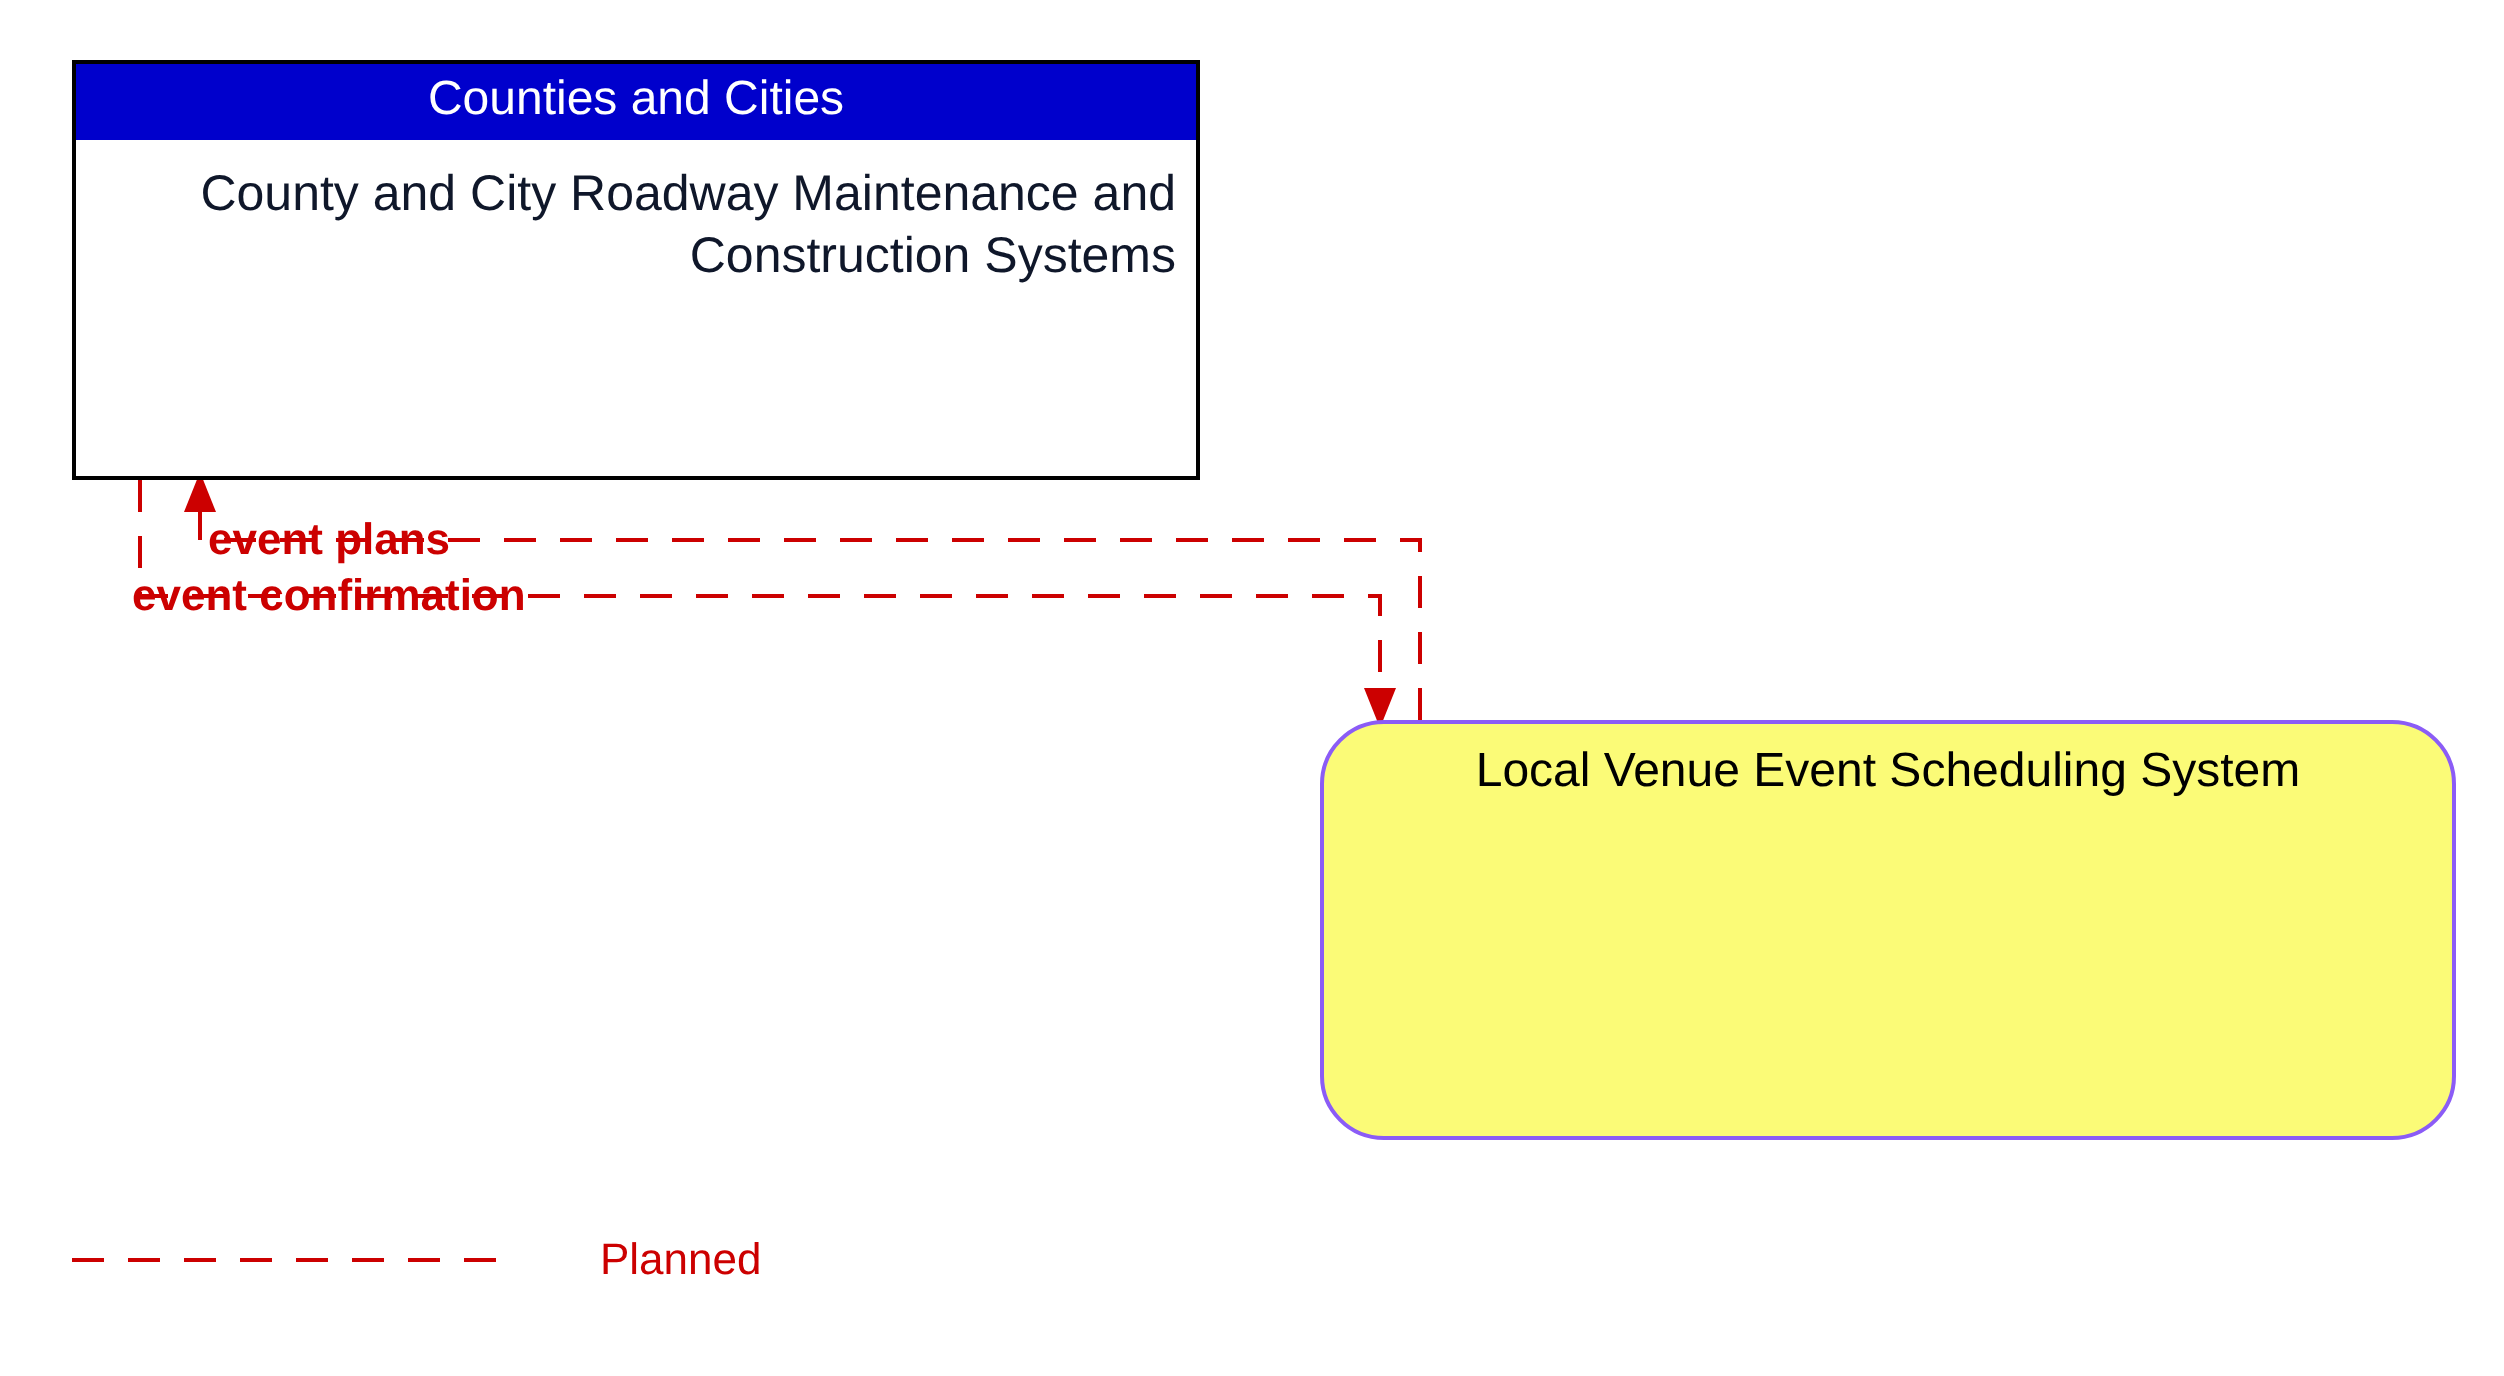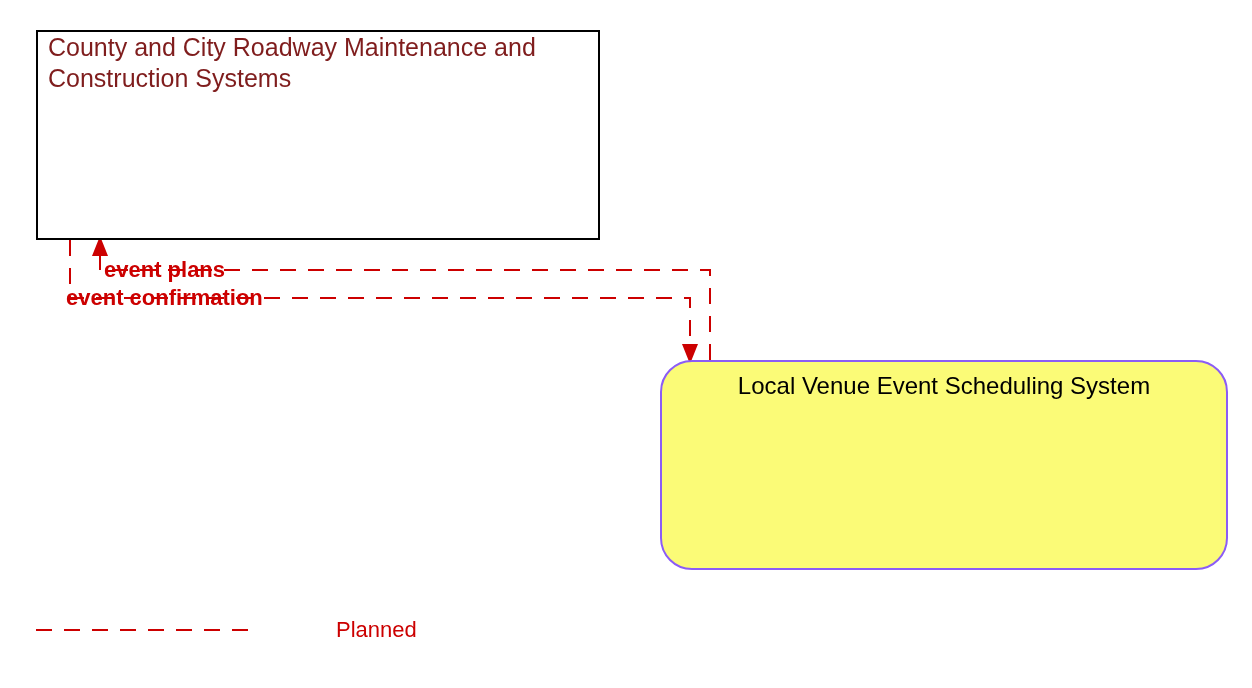--- a/index.html
+++ b/index.html
@@ -28,24 +28,24 @@
   }
   .box-top-header {
     background: #0000cc;
     color: #fff;
     font-size: 24px;
     text-align: center;
     padding: 4px 0 6px 0;
     font-weight: 400;
   }
   .box-top-body {
-    color: #7f1d1d;
+    color: #0f172a;
     font-size: 25px;
-    text-align: left;
-    padding: 0 10px 0 10px;
+    text-align: right;
+    padding: 12px 10px 0 10px;
     line-height: 1.25;
     font-weight: 400;
   }
   .box-bottom {
     position: absolute;
     left: 660px;
     top: 360px;
     width: 568px;
     height: 210px;
     background: #fbfb77;
@@ -85,23 +85,24 @@
   </defs>
 
   <path d="M 710 360 L 710 270 L 250 270 L 100 270 L 100 252" stroke="#cc0000" stroke-width="2" fill="none" stroke-dasharray="16 12" marker-end="url(#arrow)"></path>
 
   <path d="M 70 240 L 70 298 L 250 298 L 690 298 L 690 348" stroke="#cc0000" stroke-width="2" fill="none" stroke-dasharray="16 12" marker-end="url(#arrow)"></path>
 
   <line x1="36" y1="630" x2="260" y2="630" stroke="#cc0000" stroke-width="2" stroke-dasharray="16 12"></line>
 </svg>
 
 <div class="box-top">
+  <div class="box-top-header">Counties and Cities</div>
   <div class="box-top-body">County and City Roadway Maintenance and Construction Systems</div>
 </div>
 
 <div class="box-bottom">
   <div class="box-bottom-label">Local Venue Event Scheduling System</div>
 </div>
 
 <div class="flow-label" style="left:104px; top:257px;font-weight:bold;">event plans</div>
 <div class="flow-label" style="left:66px; top:285px;font-weight:bold;">event confirmation</div>
 
-<div class="legend-label" style="left:300px; top:617px;margin-left:36px;">Planned</div>
+<div class="legend-label" style="left:300px; top:617px;">Planned</div>
 
 </body></html>

